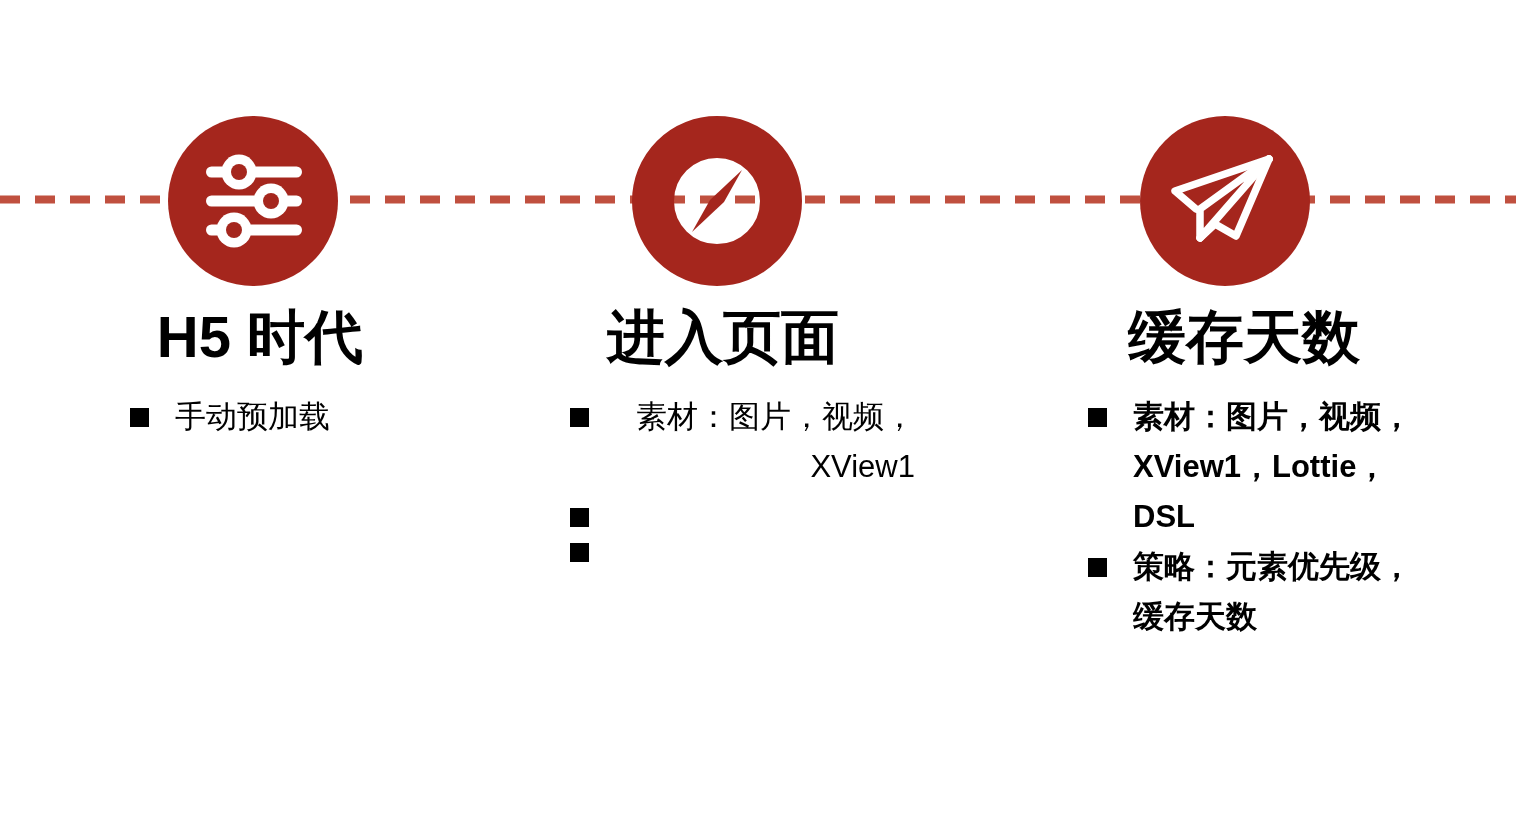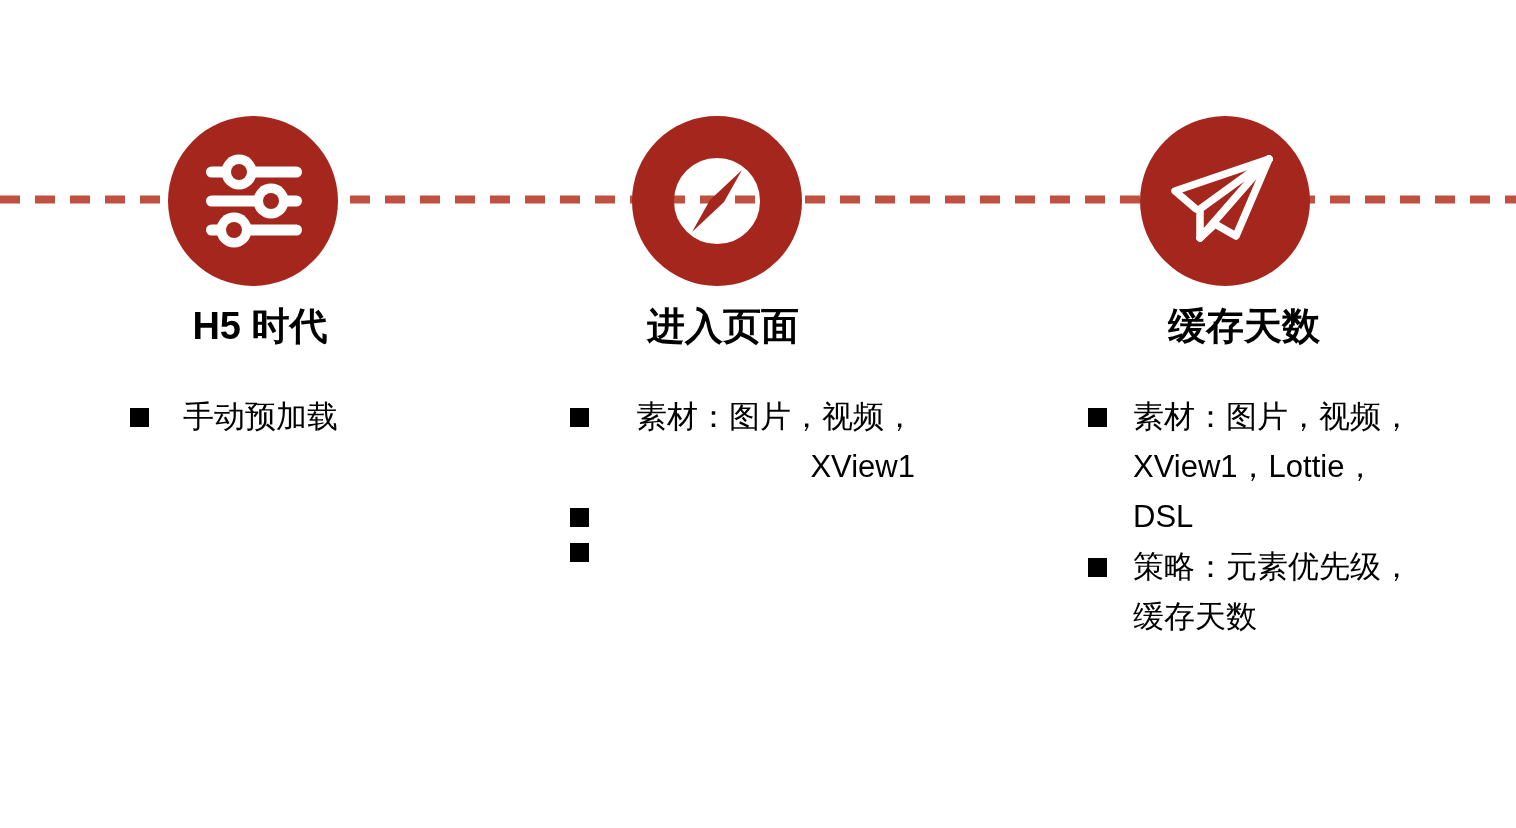--- a/index.html
+++ b/index.html
@@ -61,21 +61,21 @@
     width: 170px;
     height: 170px;
     display: block;
   }
 
   .stage-title {
     position: absolute;
     top: 305px;
     width: 100%;
     text-align: center;
-    font-size: 38px;
+    font-size: 58px;
     font-weight: bold;
     line-height: 1.12;
     letter-spacing: 0px;
     white-space: nowrap;
   }
 
   .stage-body {
     position: absolute;
     top: 392px;
     width: 100%;
@@ -96,27 +96,27 @@
     margin-top: 16px;
     margin-right: 26px;
   }
   .bullet-text {
     flex: 1 1 auto;
     word-break: break-word;
   }
 
   
   #stage-col-0 .stage-body { padding-left: 70px; padding-right: 20px; }
-  #stage-col-0 .bullet-text { max-width: 300px; margin-left: 8px; }
+  #stage-col-0 .bullet-text { max-width: 300px; }
 
   #stage-col-1 .stage-body { padding-left: 47px; padding-right: 10px; text-align: right; }
   #stage-col-1 .bullet-text { max-width: 300px; }
 
   #stage-col-2 .stage-body { padding-left: 54px; padding-right: 10px; }
-  #stage-col-2 .bullet-text { max-width: 300px; }
+  #stage-col-2 .bullet-text { max-width: 300px; font-weight: bold; }
 </style>
 </head>
 <body>
 
 <svg id="timeline-line" viewBox="0 0 1516 11" preserveAspectRatio="none" aria-hidden="true">
   <line x1="0" y1="5.5" x2="1516" y2="5.5" stroke="#C0503F" stroke-width="8" stroke-dasharray="20 15"></line>
 </svg>
 
 <div class="stage-col" id="stage-col-0">
 

